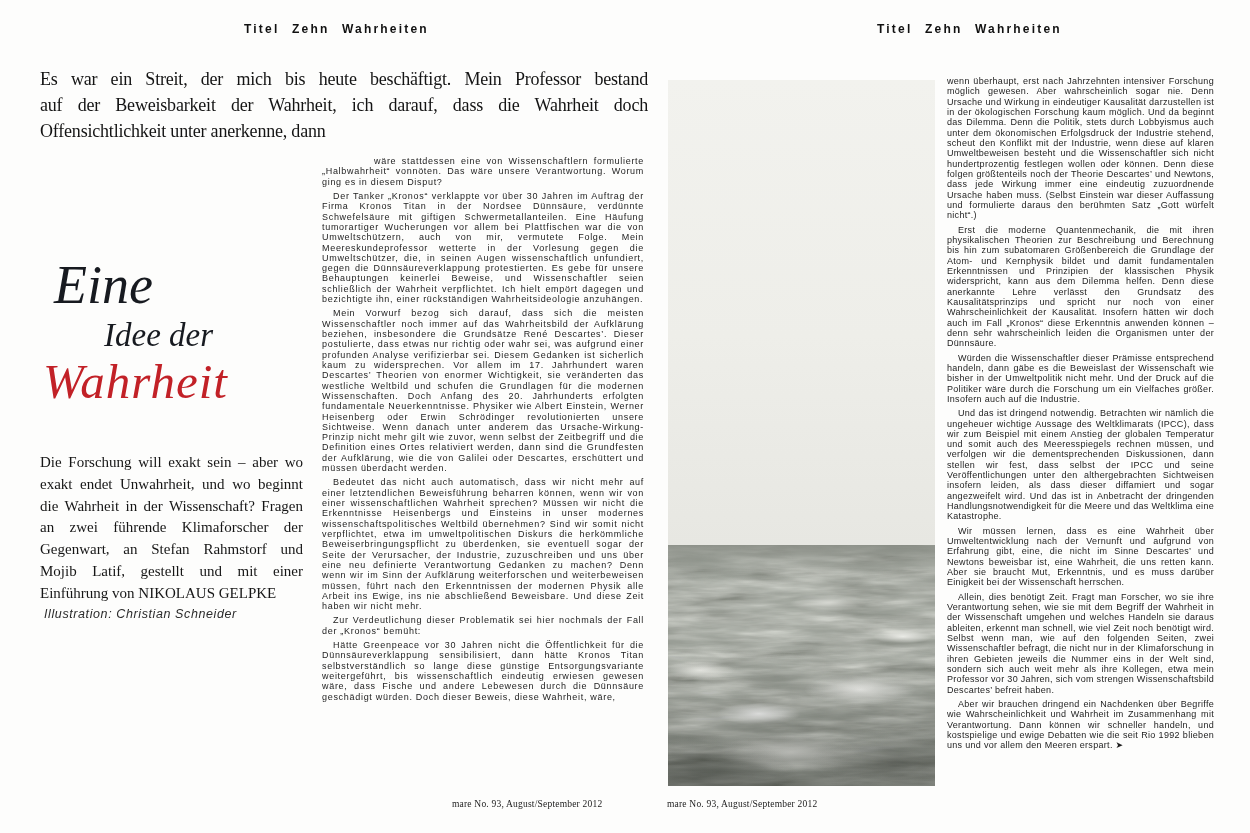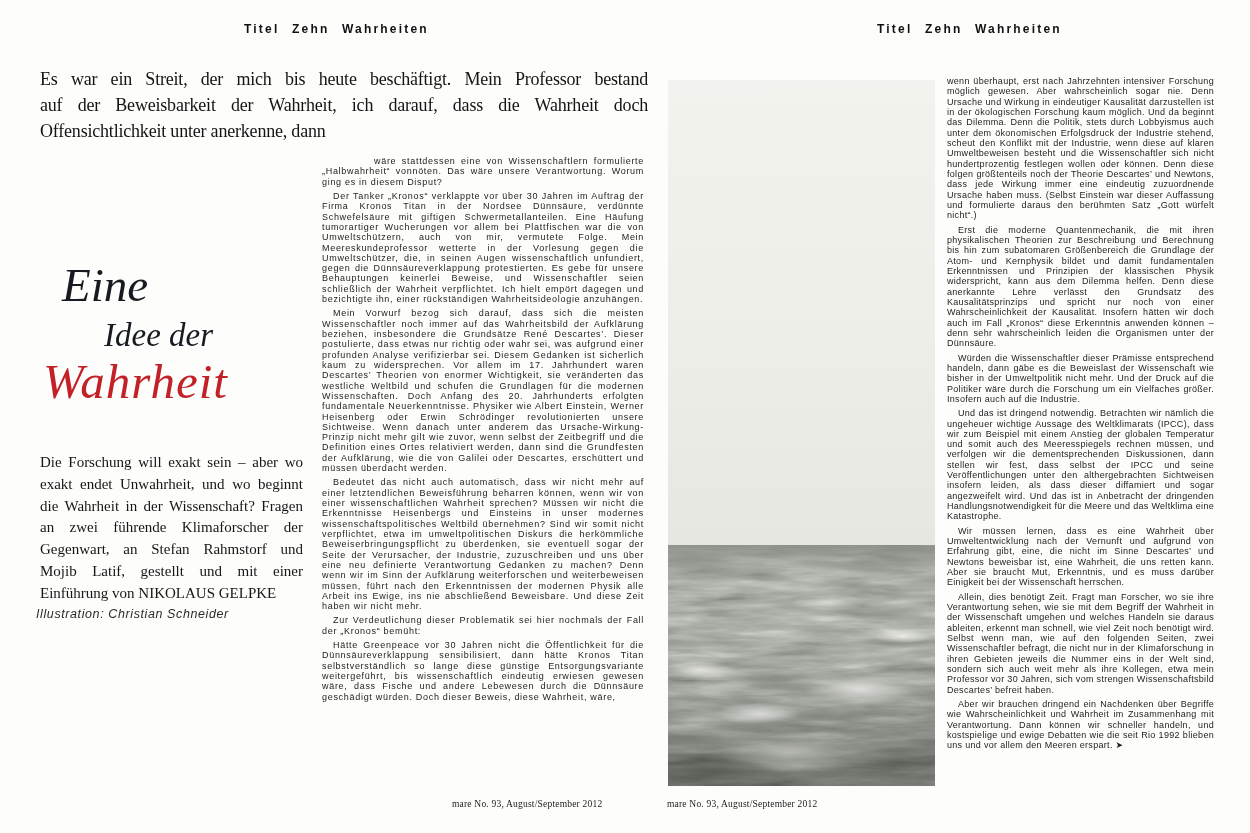--- a/index.html
+++ b/index.html
@@ -22,31 +22,31 @@
     font-size:18px;line-height:26px;letter-spacing:-0.2px;color:#141414;
   }
   .intro .line{white-space:nowrap;}
   .intro .line.just{white-space:normal;text-align:justify;text-align-last:justify;}
 
   
   .title{
     position:absolute;left:40px;top:260px;
     font-family:"Liberation Serif","DejaVu Serif",serif;font-style:italic;color:#171a20;
   }
-  .title .t1{font-size:47px;line-height:50px;margin-left:22px;}
+  .title .t1{font-size:54px;line-height:50px;margin-left:14px;}
   .title .t2{font-size:33px;line-height:38px;margin-left:64px;margin-top:6px;}
   .title .t3{font-size:49px;line-height:52px;margin-left:3px;margin-top:2px;letter-spacing:1px;}
 
   .standfirst{
     position:absolute;left:40px;top:452px;width:263px;
     font-family:"Liberation Serif","DejaVu Serif",serif;
     font-size:15px;line-height:21.8px;text-align:justify;color:#161616;
   }
   .credit{
-    position:absolute;left:36px;top:607px;font-style:italic;
+    position:absolute;left:44px;top:607px;font-style:italic;
     font-size:12.5px;letter-spacing:0.6px;color:#2b2b2b;
   }
 
   
   .body-col{
     position:absolute;text-align:justify;font-size:9px;color:#1d1d1d;
     overflow:hidden;hyphens:auto;-webkit-hyphens:auto;
   }
   .body-left{left:318px;top:152px;width:330px;height:646px;line-height:10.32px;letter-spacing:0.7px;}
   .body-right{left:943px;top:72px;width:275px;height:726px;line-height:10.33px;letter-spacing:0.3px;}

